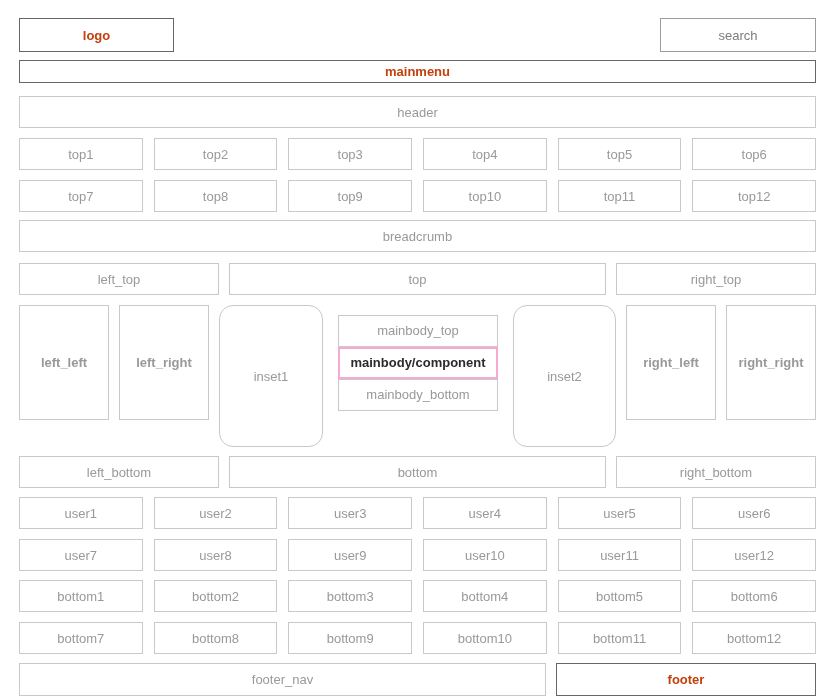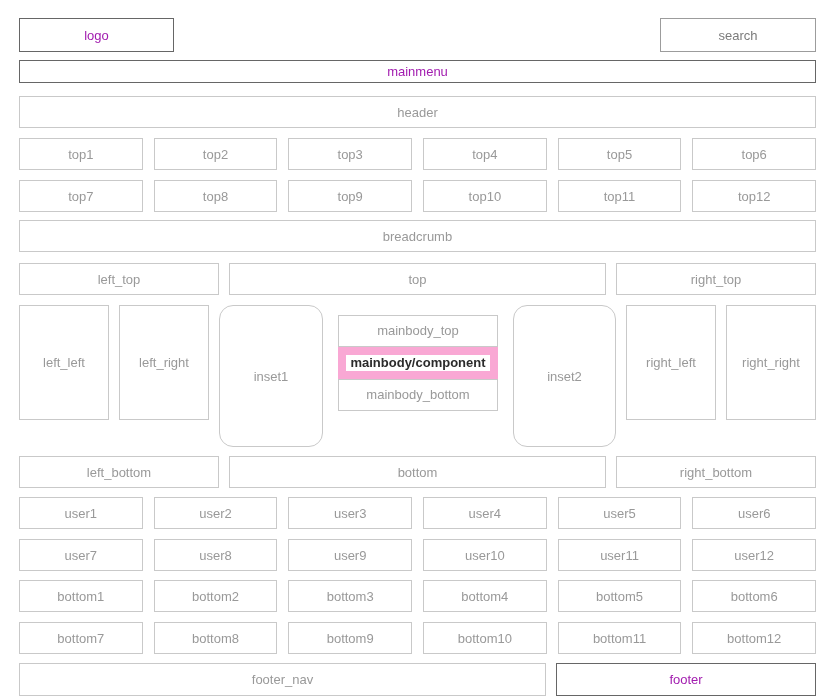--- a/index.html
+++ b/index.html
@@ -15,22 +15,22 @@
   .mt11 { margin-top: 11px; }
   .mt13 { margin-top: 13px; }
 
   .box {
     display: flex; align-items: center; justify-content: center;
     height: 32px; background: #ffffff;
     border: 1px solid #c9c9c9; color: #999999;
     font-size: 13px; white-space: nowrap; overflow: hidden;
   }
   .box.medium { border-color: #9c9c9c; color: #7b7b7b; }
-  .box.dark   { border-color: #666666; color: #a21caf; font-weight: normal; }
-  .box.component { border: 8px solid #f9a8d4; color: #2b2b2b; font-weight: bold; }
+  .box.dark   { border-color: #666666; color: #c2410c; font-weight: bold; }
+  .box.component { border: 2px solid #f9a8d4; color: #2b2b2b; font-weight: bold; }
 
   
   .branding { justify-content: space-between; }
   .branding .box { height: 34px; }
   .w-logo   { width: 155px; }
   .w-search { width: 156px; }
 
   
   .full { width: 100%; }
   .h31 { height: 23px; }
@@ -39,21 +39,21 @@
   .grid6 { gap: 11px; }
   .grid6 .box { flex: 1 1 0; }
 
   
   .band { gap: 10px; }
   .w-side { width: 200px; }
   .fill { flex: 1 1 auto; }
 
   
   .main-band { gap: 10px; }
-  .group { display: flex; gap: 10px; width: 190px; }
+  .group { display: flex; gap: 10px; width: 190px; font-weight: bold; }
   .group .box { flex: 1 1 0; height: 115px; }
   .center-group { flex: 1 1 auto; display: flex; justify-content: space-between; }
   .tall { height: 142px; border-radius: 14px; }
   .w-inset1 { width: 104px; }
   .w-inset2 { width: 103px; }
   .mainbody-stack {
     width: 160px; height: 115px;
     display: flex; flex-direction: column; justify-content: center;
   }
 

